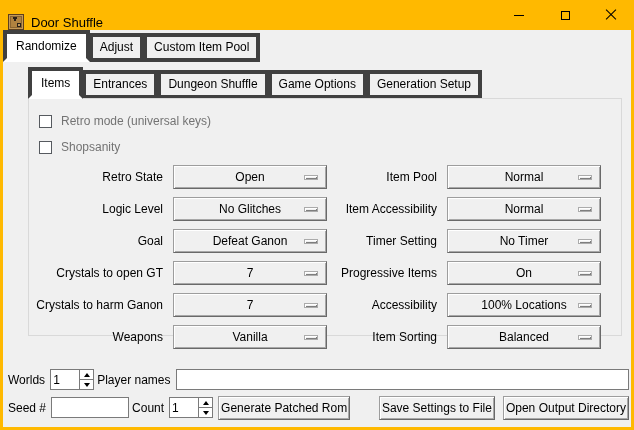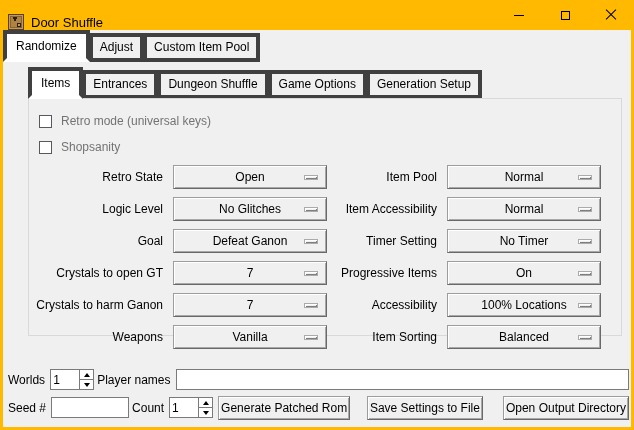--- a/index.html
+++ b/index.html
@@ -63,21 +63,21 @@
   .spin-btn { flex:1; display:flex; align-items:center; justify-content:center; background:#fff; }
   .spin-btn.up { border-bottom:1px solid #7a7a7a; }
   .tri-up   { width:0; height:0; border-left:3px solid transparent; border-right:3px solid transparent; border-bottom:4px solid #000; }
   .tri-down { width:0; height:0; border-left:3px solid transparent; border-right:3px solid transparent; border-top:4px solid #000; }
 
   .btn3d { height:24px; background:#f0f0f0; font-size:12px; color:#000; padding:0 2px; display:flex; align-items:center; justify-content:center;
            border:1px solid; border-color:#9d9d9d #696969 #696969 #9d9d9d;
            box-shadow: inset 1px 1px 0 #ffffff, inset -1px -1px 0 #a8a8a8; white-space:nowrap; cursor:default; }
   .gen { margin-left:5px; }
   .right-group { margin-left:auto; display:flex; }
-  .right-group .btn3d + .btn3d { margin-left:20px;text-align:right; }
+  .right-group .btn3d + .btn3d { margin-left:8px;text-align:right; }
   .count-lbl { }
 </style>
 </head>
 <body>
 
 <div class="window">
 
   <div class="titlebar">
     <span class="app-icon">
       <svg width="16" height="16" viewBox="0 0 16 16">

